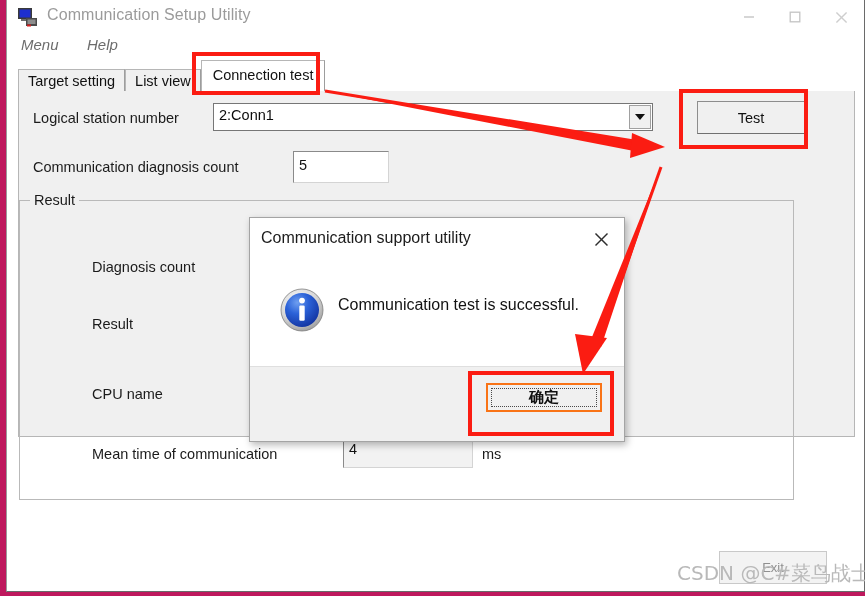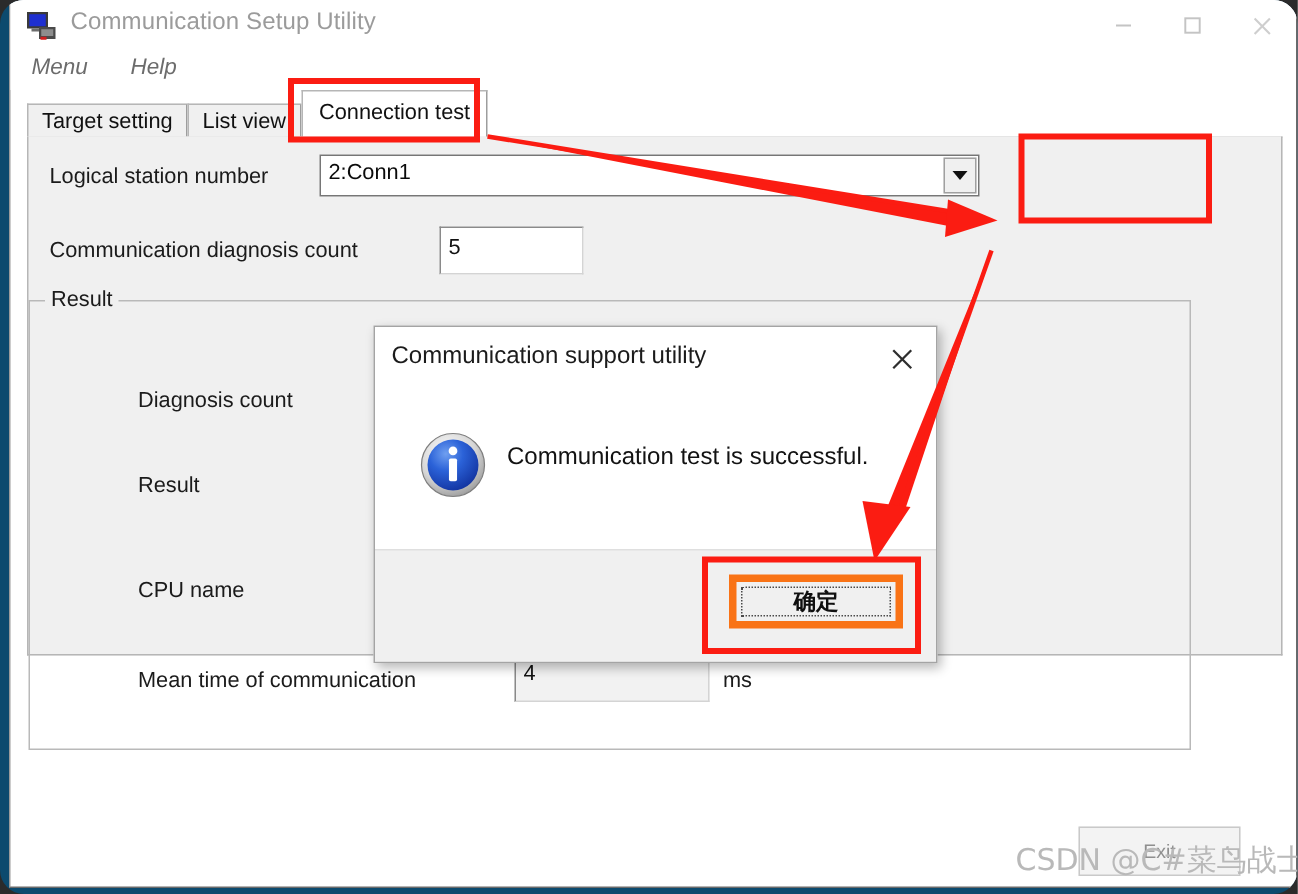--- a/index.html
+++ b/index.html
@@ -3,23 +3,22 @@
 <meta charset="utf-8">
 <style>
   html, body {
     margin: 0; padding: 0;
     background: #2b2b2b;
   }
   #screen {
     position: relative;
     width: 865px; height: 596px;
     overflow: hidden;
-    background: #0c4a6e;
+    background: #be185d;
     font-family: "Liberation Sans", sans-serif;
-    border-radius: 16px;
     -webkit-font-smoothing: antialiased;
   }
 
   
   #window {
     position: absolute;
     left: 6px; top: 0px;
     width: 859px; height: 592px;
     background: #ffffff;
     border-left: 1px solid #9a9a9a;
@@ -228,23 +227,23 @@
   }
   #dialog .dfoot {
     position: absolute; left: 0; bottom: 0;
     width: 100%; height: 74px;
     background: #f0f0f0;
     border-top: 1px solid #dfdfdf;
   }
   #dialog .okbtn {
     position: absolute;
     right: 22px; top: 16px;
-    width: 116px; height: 36px;
-    background: #f0f0f0;
-    border: 5px solid #f97316;
+    width: 116px; height: 29px;
+    background: #f0f0f0;
+    border: 2px solid #f97316;
     box-sizing: border-box;
     display: flex; align-items: center; justify-content: center;
   }
   #dialog .okbtn .inner {
     position: absolute; left: 3px; top: 3px; right: 3px; bottom: 3px;
     border: 1px dotted #4a4a4a;
     box-sizing: border-box;
   }
   #dialog .okbtn span {
     position: relative;
@@ -362,20 +361,23 @@
         </div>
 
         <div class="lbl" style="left:72px; top:245px;">Mean time of communication</div>
         <div class="tfield" style="left:323px; top:237px; width:130px; height:30px;">
           <div class="tv">4</div>
         </div>
         <div class="lbl" style="left:462px; top:245px;">ms</div>
       </div>
     </div>
 
+    <div class="btn" style="left:690px; top:101px; width:108px; height:33px;">
+      <span>Test</span>
+    </div>
 
     <div class="btn" style="left:712px; top:551px; width:108px; height:33px; background:#f3f3f3; border-color:#c9c9c9;">
       <span style="font-size:13px; color:#8f8f8f;">Exit</span>
     </div>
 
   </div>
 
   <div id="dialog">
     <div class="dtitle">Communication support utility</div>
     <div class="dclose">

